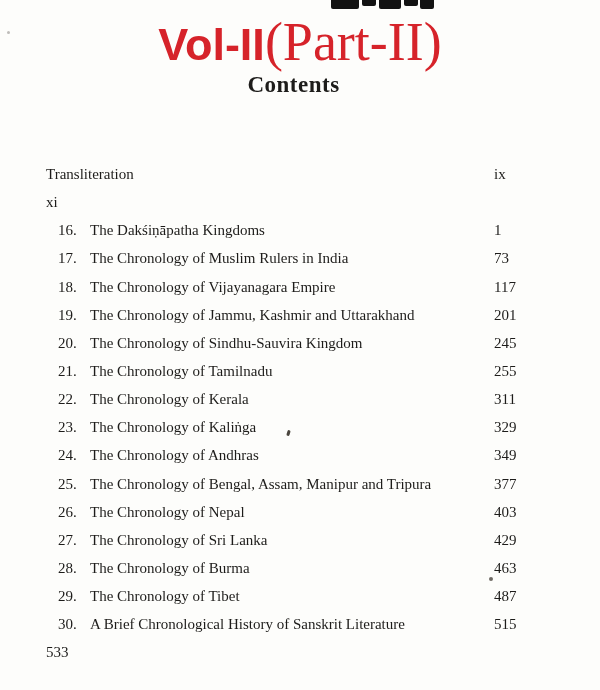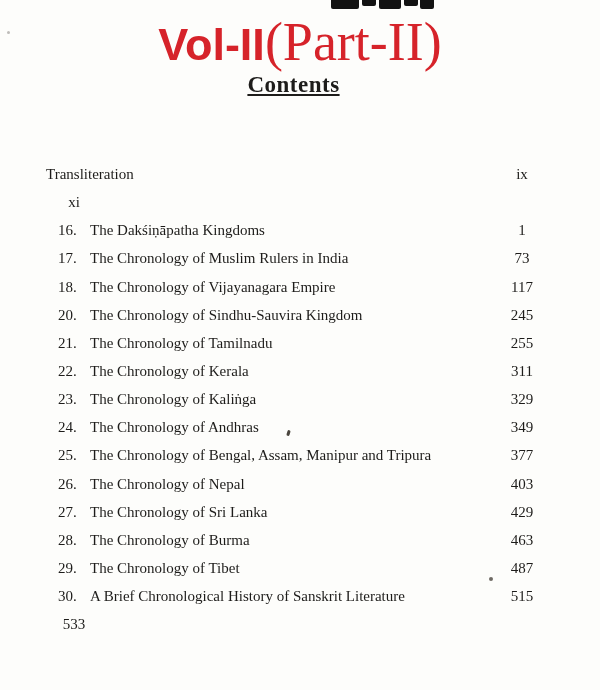--- a/index.html
+++ b/index.html
@@ -43,36 +43,35 @@
     font-family:"Liberation Serif", serif;
     font-weight:normal;font-size:54px;
   }
 
   
   h2.contents-heading{
     position:absolute;top:72px;left:0;width:587px;
     text-align:center;
     font-size:23px;font-weight:bold;
     letter-spacing:0.5px;
-    text-decoration:underline;
   }
 
   
   .toc{
     position:absolute;top:160px;left:46px;width:504px;
   }
   .toc-row{
     display:flex;align-items:baseline;
     height:28.15px;
     font-size:15px;
     line-height:28.15px;
   }
   .toc-row .num{flex:0 0 32px;margin-left:12px;}
   .toc-row .title{flex:1 1 auto;white-space:nowrap;overflow:hidden;}
-  .toc-row .page{flex:0 0 56px;text-align:center;}
+  .toc-row .page{flex:0 0 56px;text-align:left;}
   .toc-row.italic .title{font-style:italic;}
 
   
   .speck{position:absolute;background:#4a453e;border-radius:50%;}
   .speck-kalinga{left:287px;top:430px;width:3px;height:6px;transform:rotate(18deg);border-radius:2px;}
   .speck-burma{left:489px;top:577px;width:4px;height:4px;opacity:.8;}
   .speck-left{left:7px;top:31px;width:3px;height:3px;opacity:.35;}
 </style>
 </head>
 <body>
@@ -106,20 +105,25 @@
   </div>
     <div class="toc-row">
     <span class="num">17.</span>
     <span class="title">The Chronology of Muslim Rulers in India</span>
     <span class="page">73</span>
   </div>
     <div class="toc-row">
     <span class="num">18.</span>
     <span class="title">The Chronology of Vijayanagara Empire</span>
     <span class="page">117</span>
+  </div>
+    <div class="toc-row">
+    <span class="num">19.</span>
+    <span class="title">The Chronology of Jammu, Kashmir and Uttarakhand</span>
+    <span class="page">201</span>
   </div>
     <div class="toc-row">
     <span class="num">20.</span>
     <span class="title">The Chronology of Sindhu-Sauvira Kingdom</span>
     <span class="page">245</span>
   </div>
     <div class="toc-row">
     <span class="num">21.</span>
     <span class="title">The Chronology of Tamilnadu</span>
     <span class="page">255</span>

